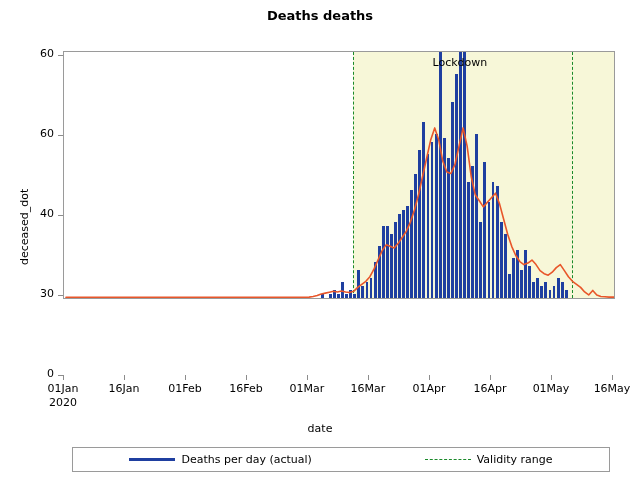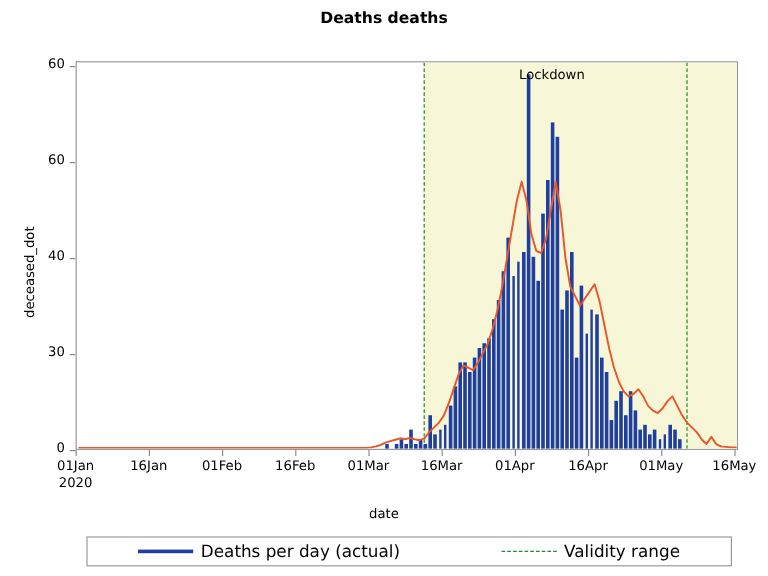--- a/index.html
+++ b/index.html
@@ -15,21 +15,21 @@
     position:absolute;left:0;top:8px;width:640px;text-align:center;
     font-size:13px;font-weight:bold;color:#000;
   }
   .subtitle{
     position:absolute;left:0;top:27px;width:640px;text-align:center;
     font-size:11.5px;font-weight:bold;color:#000;
   }
 
   
   #plot{
-    position:absolute;left:63px;top:51px;width:552px;height:324px;
+    position:absolute;left:63px;top:51px;width:552px;height:248px;
     border:1px solid #9a9a9a;
     box-sizing:border-box;
     background:#ffffff;
     overflow:hidden;
   }
   #band{position:absolute;top:0;height:100%;background:#f7f7d8;}
   .vline{position:absolute;top:0;height:100%;width:0;
     border-left:1.4px dashed #1a8a2a;}
 
   #bars{position:absolute;left:0;top:0;width:100%;height:100%;}
@@ -68,21 +68,21 @@
     font-size:11px;color:#000;
   }
 
   
   #legend{
     position:absolute;left:72px;top:447px;width:538px;height:25px;
     border:1px solid #9a9a9a;box-sizing:border-box;background:#fff;
     display:flex;align-items:center;justify-content:space-around;
   }
   .leg-item{display:flex;align-items:center;gap:6px;}
-  .leg-txt{font-size:14px;color:#000;white-space:nowrap;}
+  .leg-txt{font-size:11px;color:#000;white-space:nowrap;}
   .swatch-solid{display:inline-block;width:46px;height:0;
     border-top:3px solid #1f3fa0;}
   .swatch-solid.orange{border-top:2.5px solid #e8562a;}
   .swatch-dash{display:inline-block;width:46px;height:0;
     border-top:1.5px dashed #1a8a2a;}
 </style>
 </head>
 <body>
 
 <div id="root">

